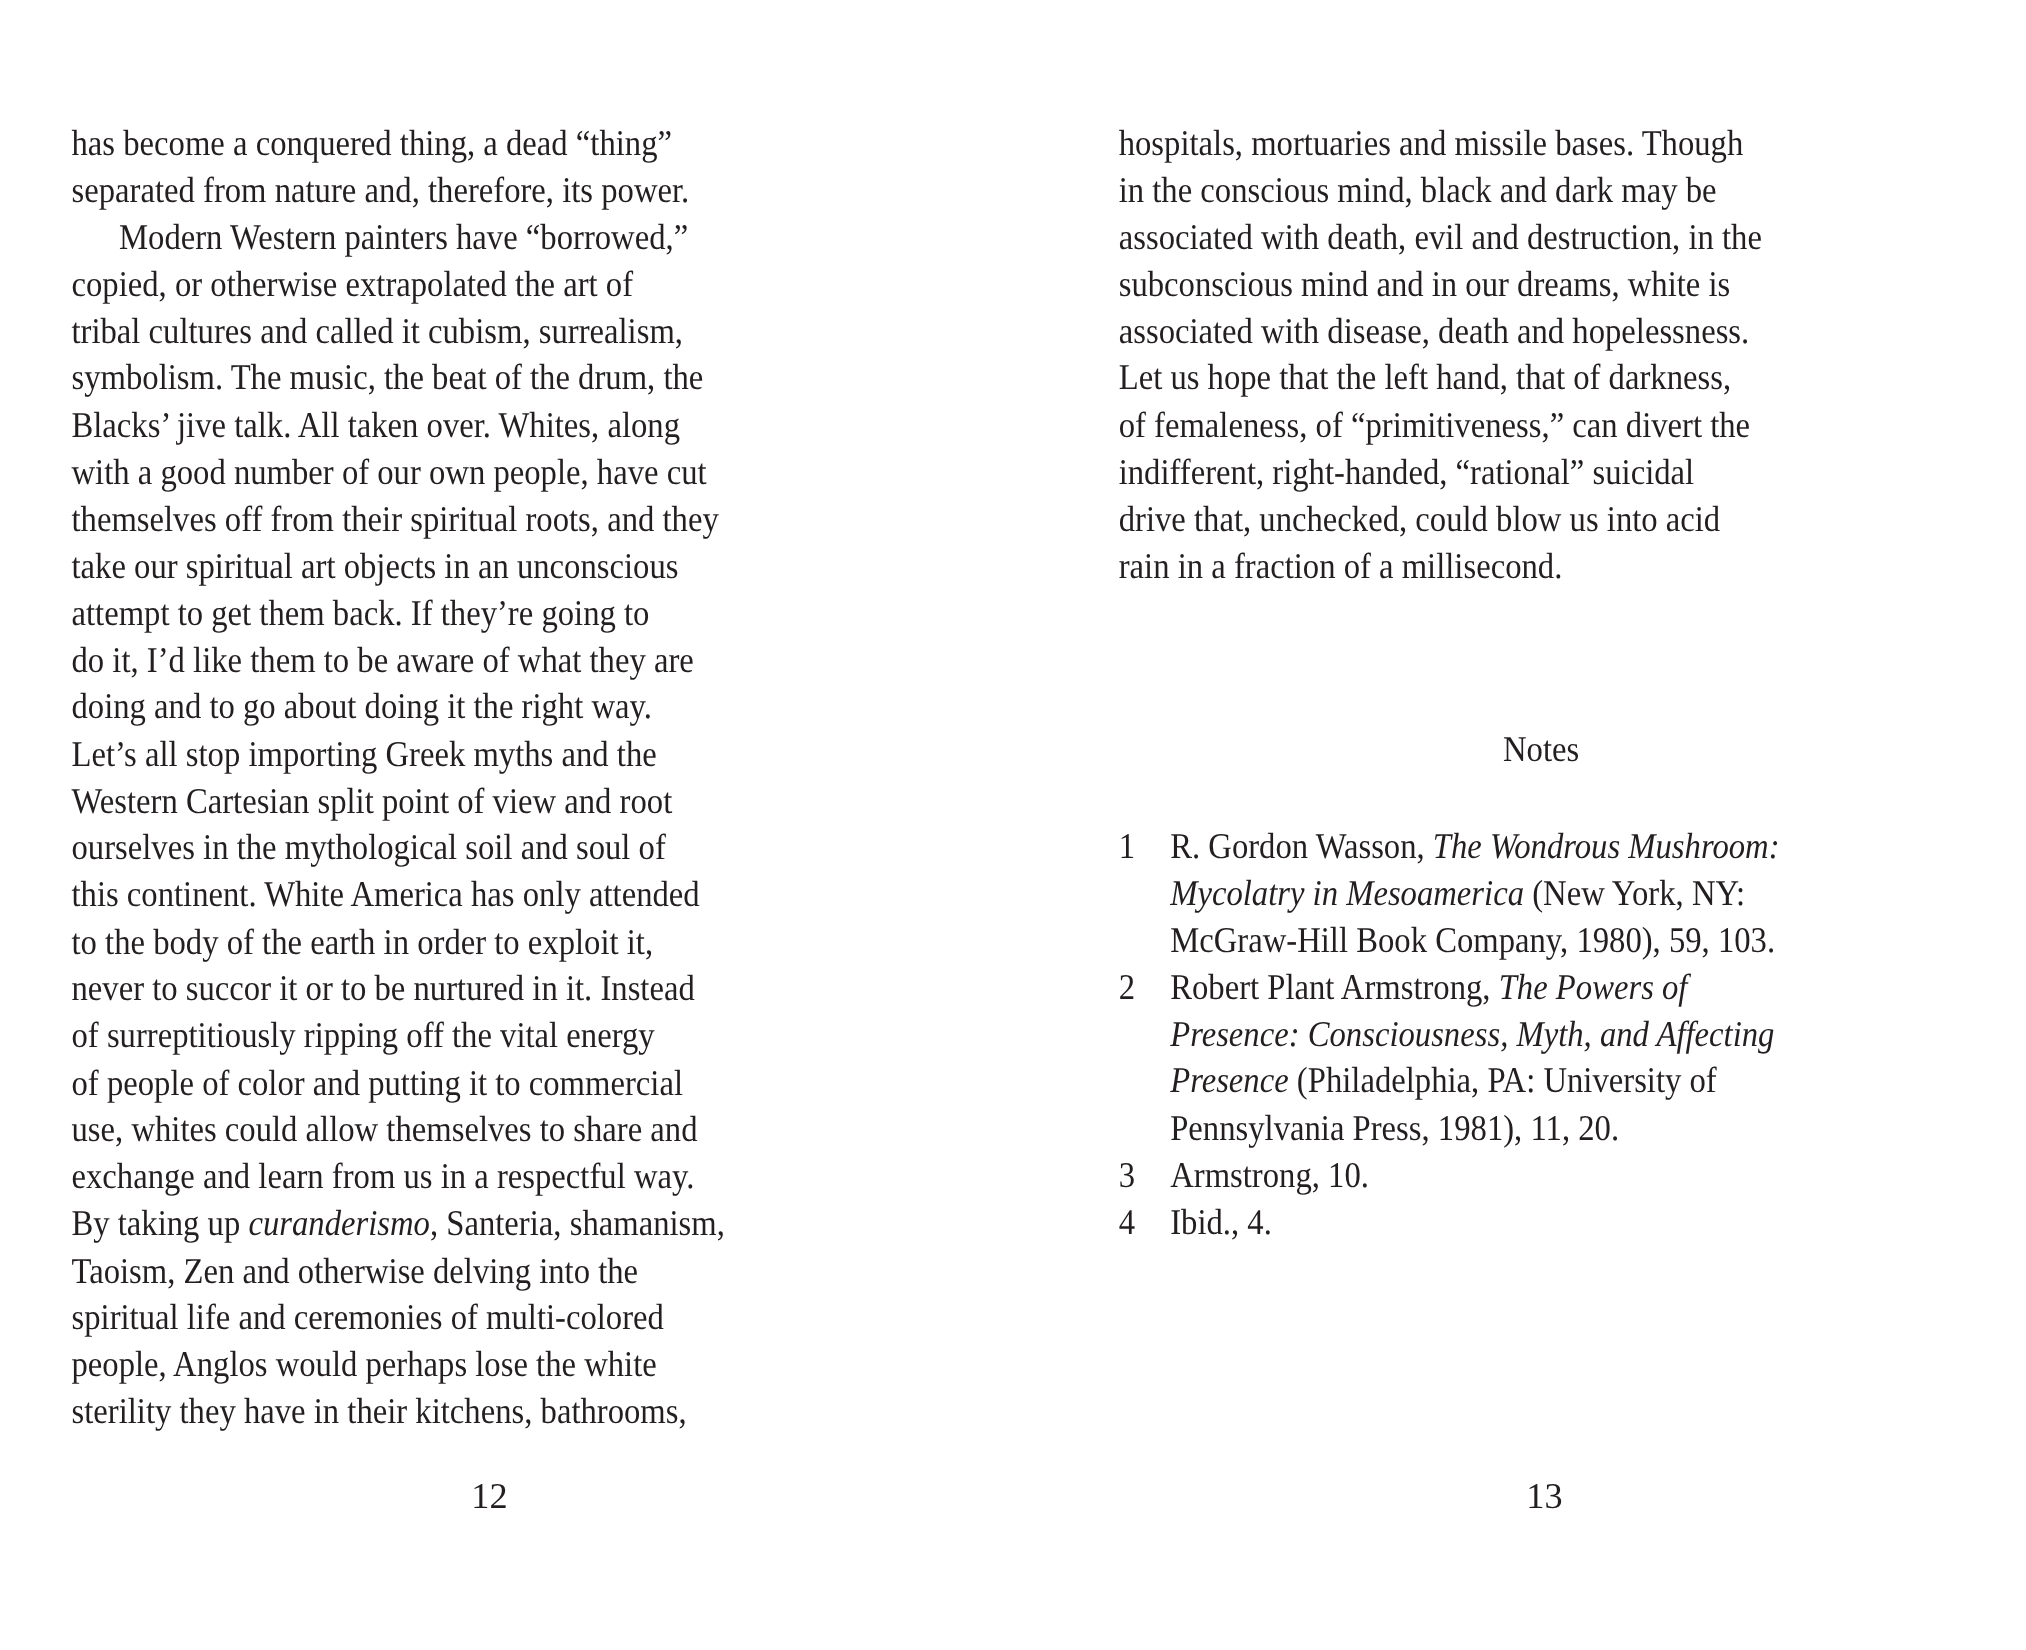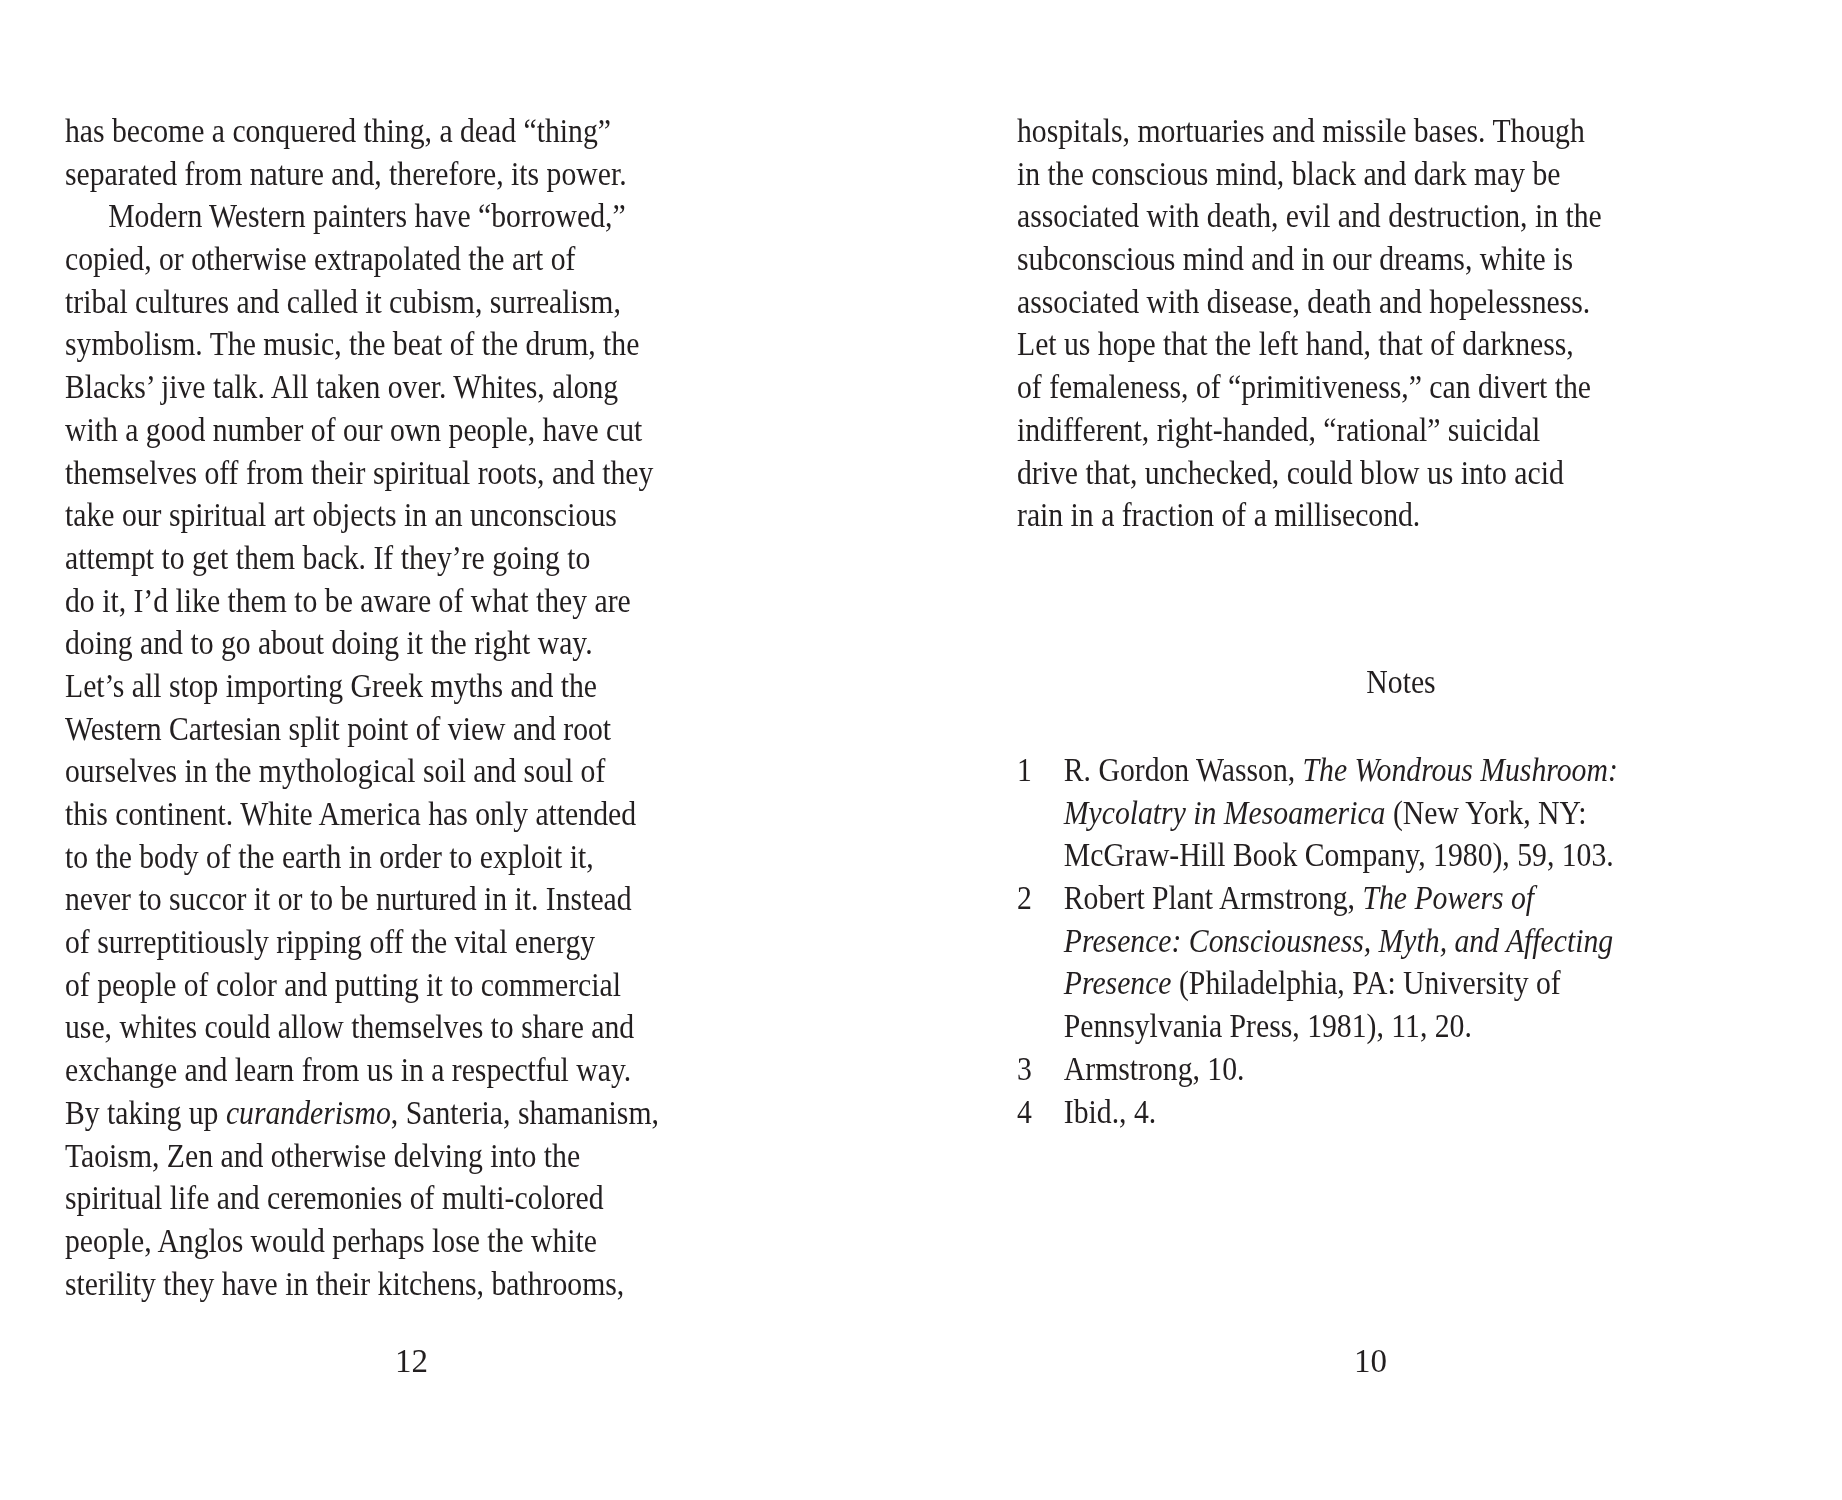--- a/index.html
+++ b/index.html
@@ -47,20 +47,21 @@
   .note-num { width: 52px; flex: none; }
   .note-body { white-space: nowrap; }
   .note-body .line { height: 42.7px; }
   .folio {
     position: absolute;
     top: 1343px;
     font-family: "Liberation Serif", "DejaVu Serif", serif;
     font-size: 33px;
     color: #231f20;
     width: 100px;
+    text-align: center;
   }
   .folio-left { left: 395px; }
   .folio-right { left: 433px; }
 </style>
 </head>
 <body>
 
 <div class="page page-left">
   <div class="col col-left">
     <span class="line">has become a conquered thing, a dead “thing”</span>
@@ -136,14 +137,14 @@
       </div>
     </div>
     <div class="note">
       <span class="note-num">4</span>
       <div class="note-body">
         <span class="line">Ibid., 4.</span>
       </div>
     </div>
   </div>
 
-  <div class="folio folio-right">10</div>
+  <div class="folio folio-right">13</div>
 </div>
 
 </body></html>

